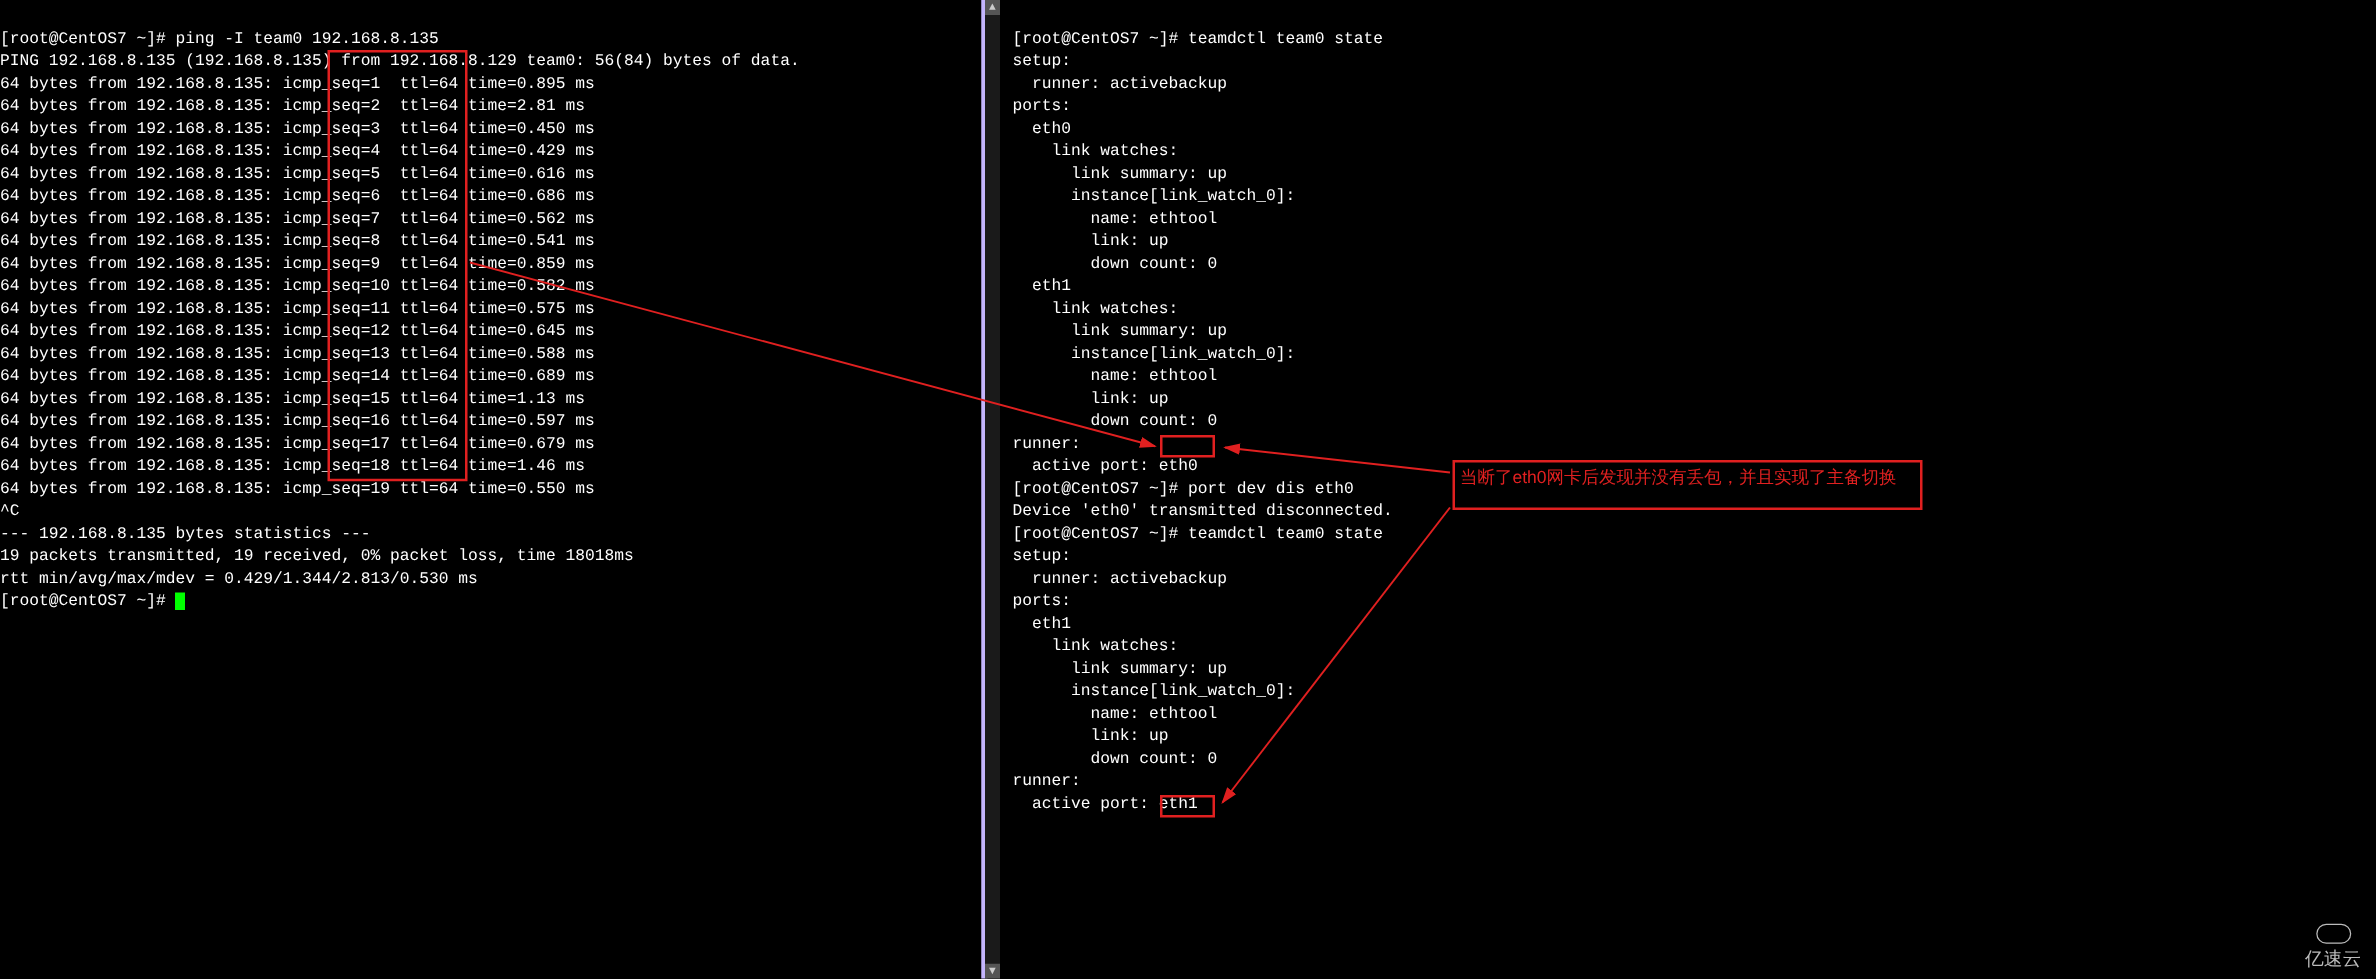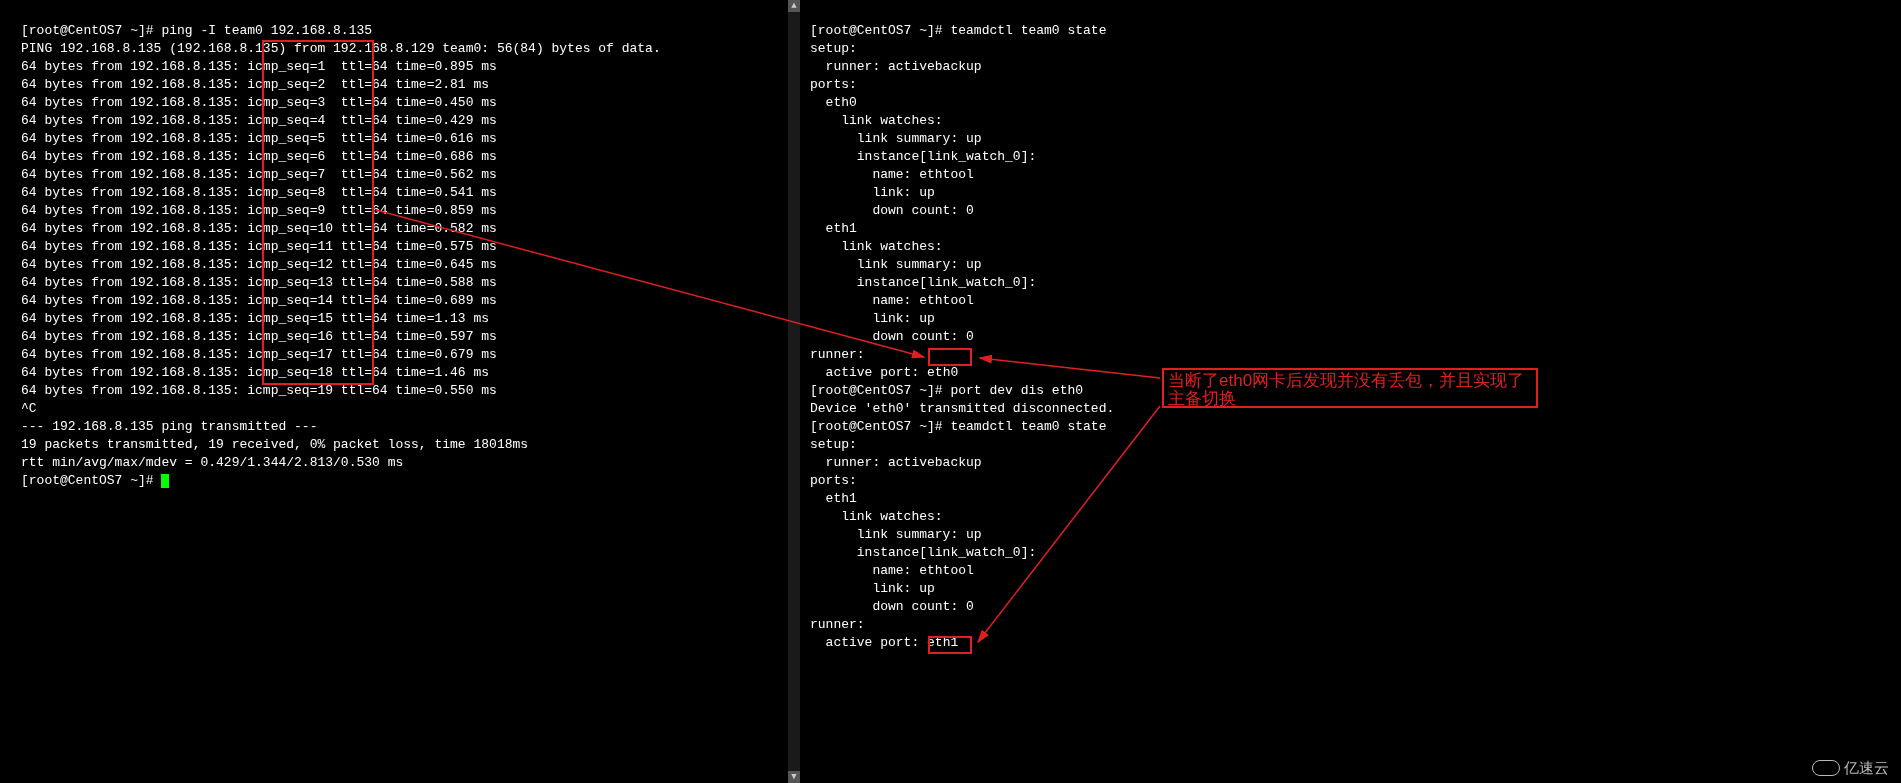--- a/index.html
+++ b/index.html
@@ -12,22 +12,22 @@
     height: 783px;
     position: relative;
     overflow: hidden;
     white-space: pre;
     line-height: 18px;
   }
   .pane-left {
     position: absolute;
     left: 0; top: 0;
     width: 790px; height: 783px;
-    border-right: 1px solid #c4b5fd;
-    padding: 4px 21px;
+    border-right: 5px solid #c4b5fd;
+    padding: 4px 0;
   }
   .pane-right {
     position: absolute;
     left: 804px; top: 0;
     width: 1101px; height: 657px;
     padding: 4px 6px;
   }
   .scrollbar-left {
     position: absolute;
     left: 788px; top: 0;
@@ -44,34 +44,34 @@
   }
   .redbox {
     position:absolute;
     border:2px solid #e02020;
     pointer-events:none;
   }
   .annotation {
     position:absolute;
     color:#e02020;
     font-family: sans-serif, 'Microsoft YaHei';
-    font-size:17px;
+    font-size:14px;
     white-space: normal;
     width: 370px;
   }
   svg.arrow {
     position:absolute; left:0; top:0; width:1901px; height:783px; pointer-events:none;
   }
   .watermark {
     position:absolute;
     right:12px; bottom:6px;
     color:#bbb;
     font-family: sans-serif;
     font-size:15px;
-    display:flex; align-items:center; gap:4px;
+    display:flex; align-items:center; gap:4px;flex-direction:column;
   }
   .watermark .cloud {
     width:28px; height:16px; border:1.5px solid #bbb; border-radius:10px; position:relative; display:inline-block;
   }
 </style>
 </head>
 <body>
 
 
 
@@ -92,21 +92,21 @@
 64 bytes from 192.168.8.135: icmp_seq=11 ttl=64 time=0.575 ms
 64 bytes from 192.168.8.135: icmp_seq=12 ttl=64 time=0.645 ms
 64 bytes from 192.168.8.135: icmp_seq=13 ttl=64 time=0.588 ms
 64 bytes from 192.168.8.135: icmp_seq=14 ttl=64 time=0.689 ms
 64 bytes from 192.168.8.135: icmp_seq=15 ttl=64 time=1.13 ms
 64 bytes from 192.168.8.135: icmp_seq=16 ttl=64 time=0.597 ms
 64 bytes from 192.168.8.135: icmp_seq=17 ttl=64 time=0.679 ms
 64 bytes from 192.168.8.135: icmp_seq=18 ttl=64 time=1.46 ms
 64 bytes from 192.168.8.135: icmp_seq=19 ttl=64 time=0.550 ms
 </div><span>^C</span>
-<span>--- 192.168.8.135 ping transmitted ---</span>
+<span>--- 192.168.8.135 bytes statistics ---</span>
 <span>19 packets transmitted, 19 received, 0% packet loss, time 18018ms</span>
 <span>rtt min/avg/max/mdev = 0.429/1.344/2.813/0.530 ms</span>
 <span>[root@CentOS7 ~]# </span><span class="cursor"></span>
 </div>
 
 <div class="scrollbar-left">
   <div class="thumb-up">▲</div>
   <div class="thumb-down">▼</div>
 </div>
 

